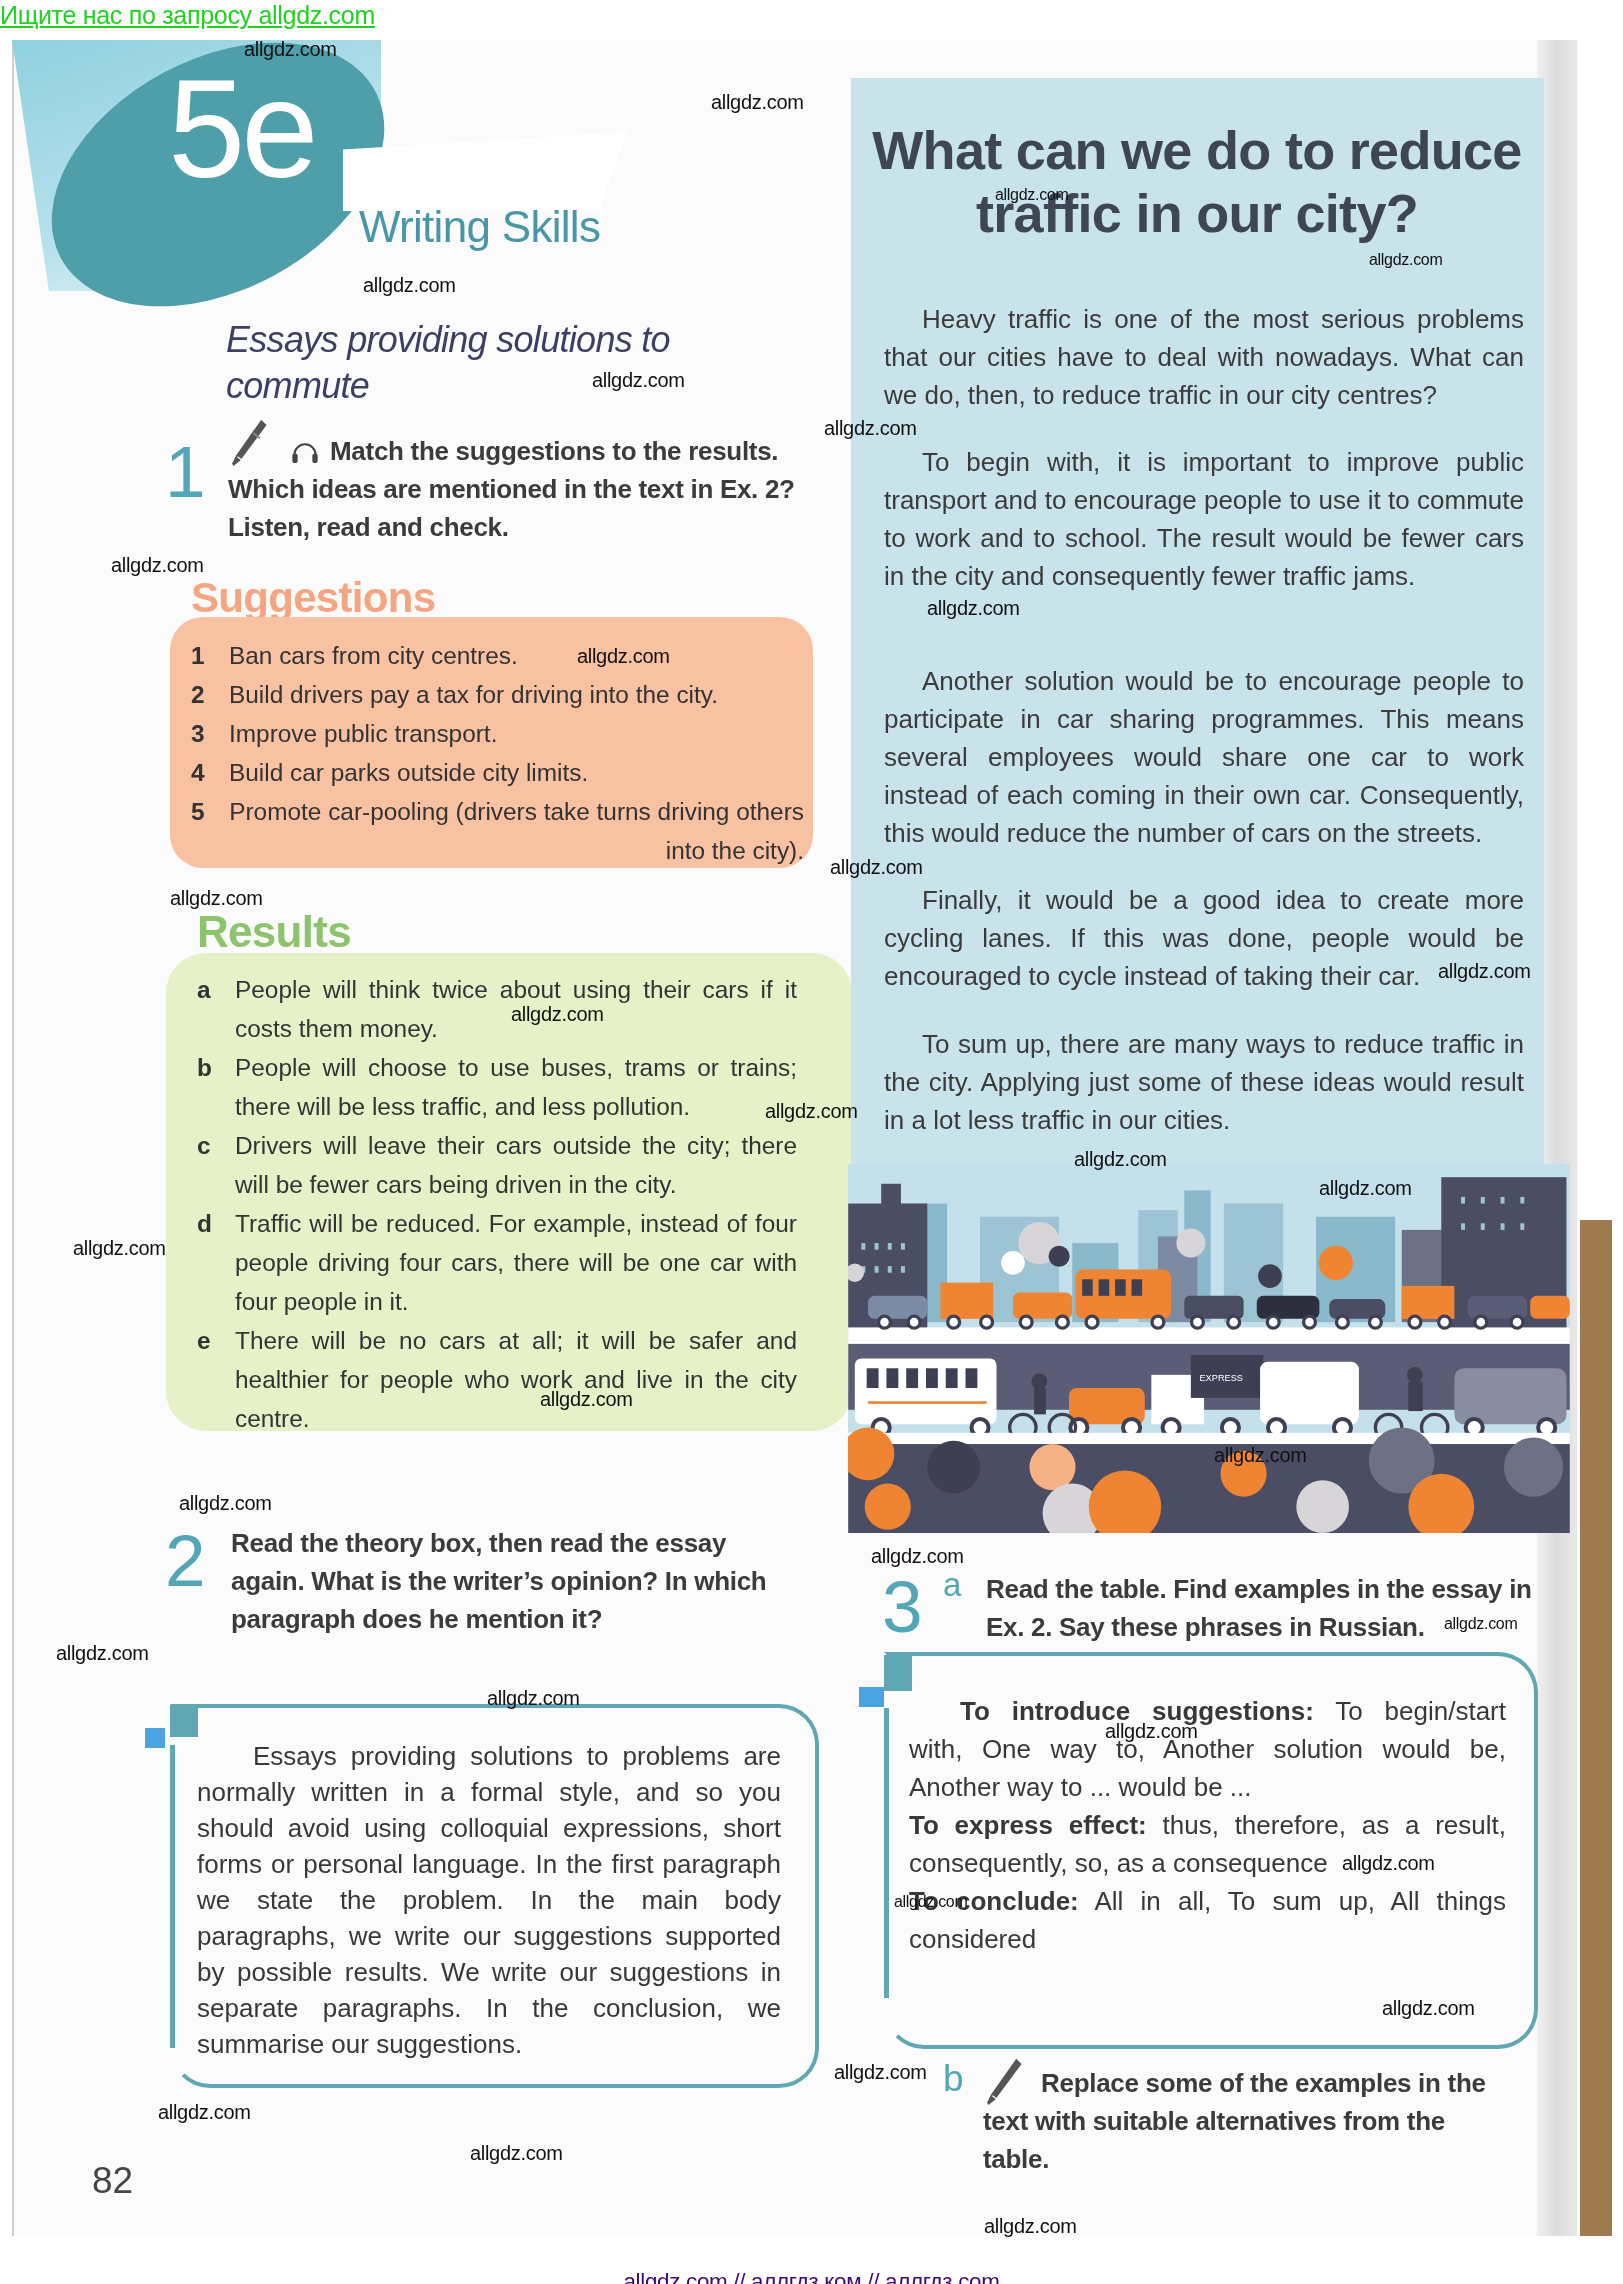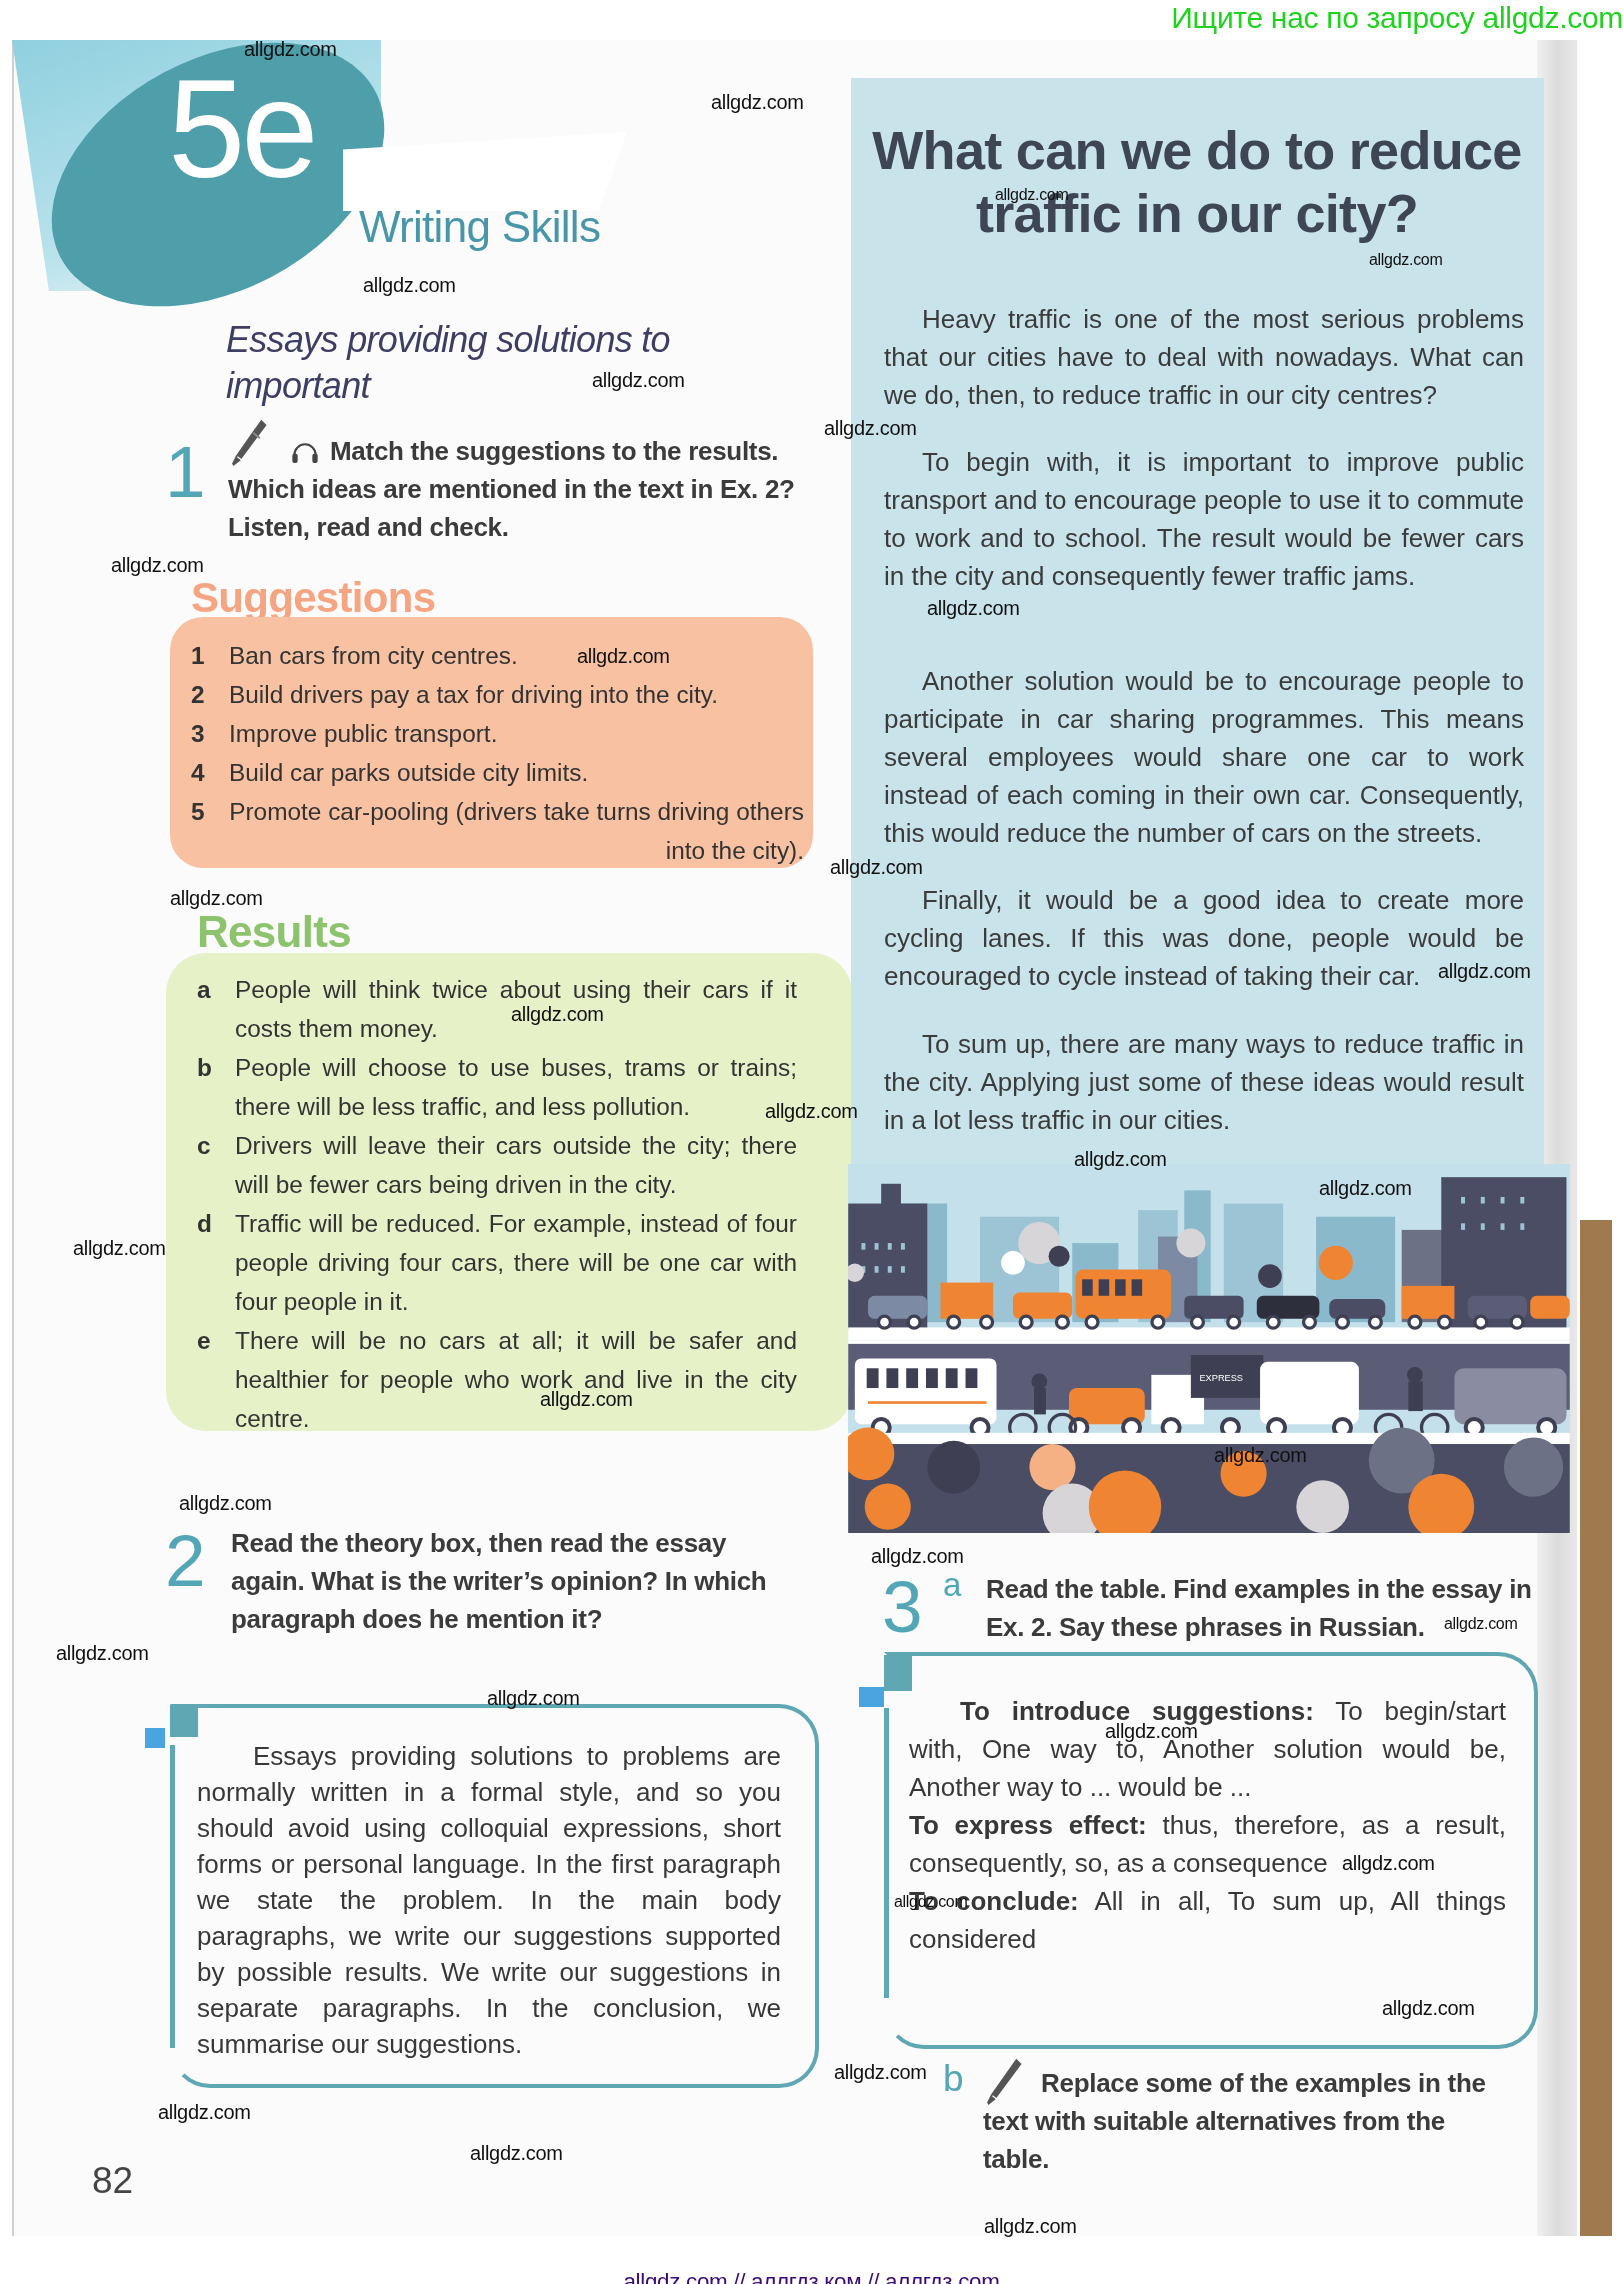--- a/index.html
+++ b/index.html
@@ -3,21 +3,21 @@
 <meta charset="utf-8">
 <style>
   html, body { margin:0; padding:0; }
   body {
     width:1623px; height:2284px; position:relative; overflow:hidden;
     background:#ffffff; font-family:"Liberation Sans", sans-serif; color:#3a3a3a;
   }
   .abs { position:absolute; }
   .wm { position:absolute; font-family:"Liberation Sans", sans-serif; font-size:20px; color:#111; white-space:nowrap; letter-spacing:-0.3px; }
   .wm-sm { font-size:16px; }
-  #top-banner { left:0; width:100%; top:1.3px; text-align:right; font-size:30px; color:#1ed21e; }
+  #top-banner { left:0; width:100%; top:1.3px; text-align:left; font-size:25px; color:#1ed21e;text-decoration:underline; }
   #bottom-banner { left:0; width:100%; top:2269px; text-align:center; font-size:22.4px; color:#3c0a78; }
 
   
   #page { left:12px; top:40px; width:1570px; height:2196px; background:#fbfbfb; }
   #page-left-edge { left:12px; top:40px; width:2px; height:2196px; background:#cfcfcf; }
   #spine { left:1537px; top:40px; width:40px; height:2196px; background:linear-gradient(to right,#f0f0f0,#dcdcdc,#e8e8e8); }
   #wood { left:1578px; top:40px; width:33px; height:2196px; background:#fff; }
   #wood-strip { left:1580px; top:1220px; width:32px; height:1016px; background:#a07a4f; }
 
   
@@ -74,21 +74,21 @@
 <div class="abs" id="page-left-edge"></div>
 <div class="abs" id="spine"></div>
 <div class="abs" id="wood"></div>
 <div class="abs" id="wood-strip"></div>
 
 <div class="abs" id="header-wedge"></div>
 <div class="abs" id="header-ellipse"></div>
 <div class="abs" id="unit-number">5e</div>
 <div class="abs" id="skills-banner"></div>
 <div class="abs" id="skills-text">Writing Skills</div>
-<div class="abs" id="section-title">Essays providing solutions to important</div>
+<div class="abs" id="section-title">Essays providing solutions to commute</div>
 
 <div class="ex-num" style="left:165px;top:435px;">1</div>
 <div class="abs" style="left:228px;top:417px;width:40px;height:53px;">
   <svg width="40" height="53" viewBox="0 0 60 80">
       <path d="M50 4 L58 12 L18 66 L8 74 L6 70 L12 58 Z" fill="#555"></path>
       <line x1="14" y1="60" x2="22" y2="66" stroke="#fff" stroke-width="2"></line>
       <line x1="38" y1="24" x2="48" y2="32" stroke="#888" stroke-width="3"></line>
     </svg>
 </div>
 <div class="abs" style="left:289px;top:435px;width:32px;height:32px;">

